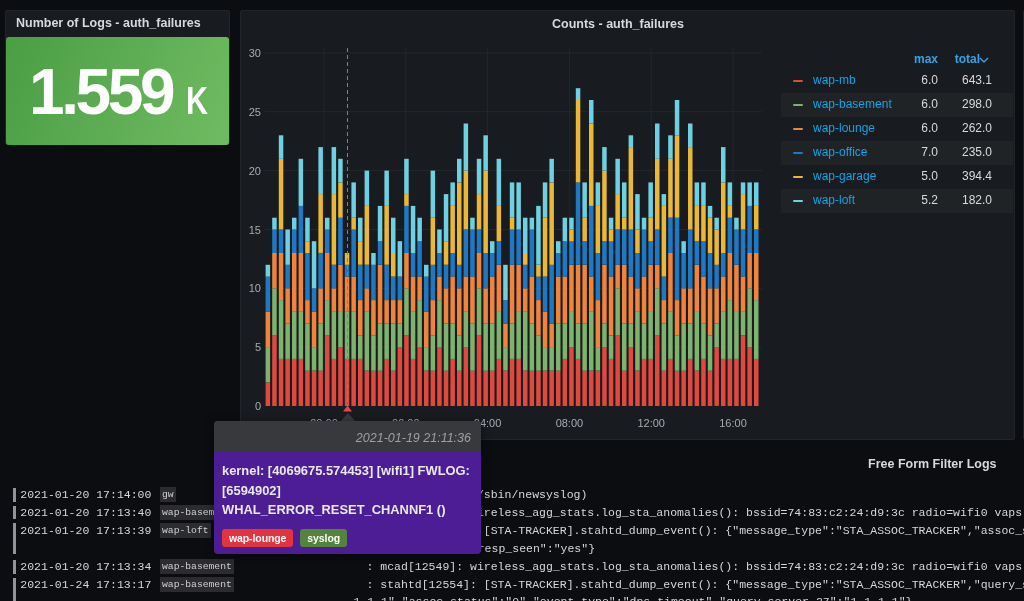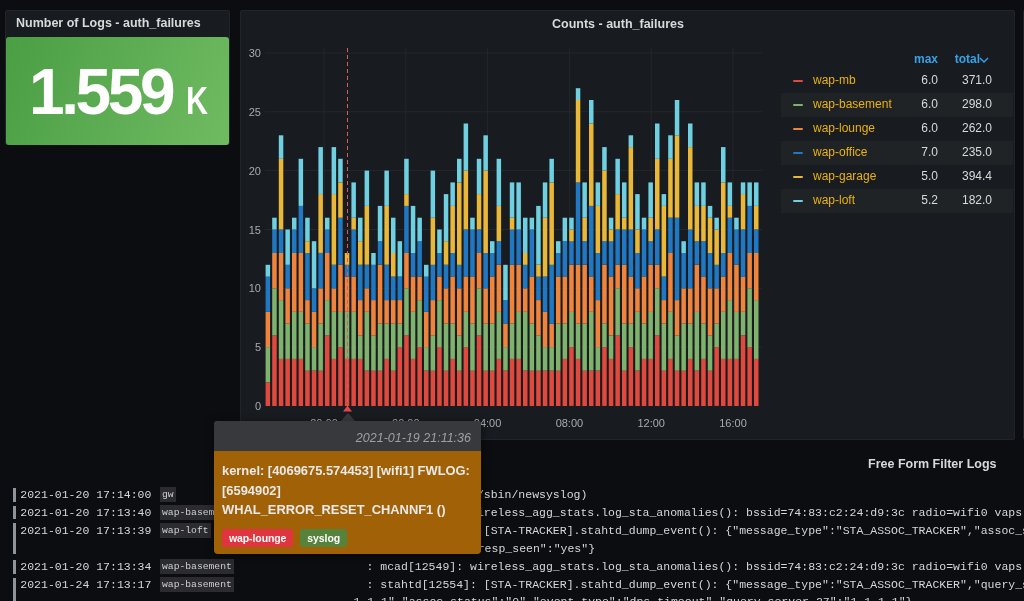--- a/index.html
+++ b/index.html
@@ -3,21 +3,21 @@
 <style>
 * { margin:0; padding:0; box-sizing:border-box; }
 body { width:1024px; height:601px; background:#0c0d10; overflow:hidden;
   font-family:"Liberation Sans", sans-serif; }
 .abs { position:absolute; }
 .panel { position:absolute; background:#181b1f; border:1px solid #212429; border-radius:2px; }
 .ptitle { color:#d8d9da; font-size:12.5px; font-weight:bold; }
 .statn { color:#fff; font-weight:bold; line-height:1; }
 .axis { fill:#a7abb0; font-size:11px; font-family:"Liberation Sans",sans-serif; }
 .lhead { color:#36a2e8; font-size:12px; font-weight:bold; }
-.lname { color:#eab308; font-size:12px; }
+.lname { color:#0ea5e9; font-size:12px; }
 .lval { color:#d8d9da; font-size:12px; text-align:right; }
 .logtxt { color:#d5d6d8; font-size:11.5px; font-family:"Liberation Mono",monospace; white-space:pre; }
 .chip { background:#2b2b30; color:#ced0d3; font-size:9.7px; font-family:"Liberation Mono",monospace;
   padding:1.5px 2px; border-radius:0; line-height:11.3px; }
 .tag { display:inline-block; color:#fff; font-size:10.5px; font-weight:bold; padding:2.5px 7px;
   border-radius:3px; line-height:13px; letter-spacing:-0.1px; }
 </style></head>
 <body>
 
 <div class="panel" style="left:5px;top:10px;width:225px;height:135px"></div>
@@ -483,21 +483,21 @@
 <text x="733.0" y="427" text-anchor="middle" class="axis">16:00</text>
   </svg>
 <div class="abs lhead" style="left:896px;top:51.5px;width:42px;text-align:right">max</div>
 <div class="abs lhead" style="left:930px;top:51.5px;width:50px;text-align:right">total</div>
 <svg class="abs" style="left:978px;top:55px" width="12" height="10">
     <path d="M2 3 L6 7 L10 3" stroke="#36a2e8" stroke-width="1.4" fill="none"></path>
   </svg>
 <div class="abs" style="left:792.5px;top:79.5px;width:10.5px;height:2px;border-radius:1px;background:#e0493e"></div>
 <div class="abs lname" style="left:813px;top:73.0px">wap-mb</div>
 <div class="abs lval" style="left:896px;top:73.0px;width:42px">6.0</div>
-<div class="abs lval" style="left:930px;top:73.0px;width:62px">371.0</div>
+<div class="abs lval" style="left:930px;top:73.0px;width:62px">643.1</div>
 <div class="abs" style="left:781px;top:92.5px;width:232px;height:24px;background:rgba(255,255,255,0.035)"></div>
 <div class="abs" style="left:792.5px;top:103.5px;width:10.5px;height:2px;border-radius:1px;background:#7eb26d"></div>
 <div class="abs lname" style="left:813px;top:97.0px">wap-basement</div>
 <div class="abs lval" style="left:896px;top:97.0px;width:42px">6.0</div>
 <div class="abs lval" style="left:930px;top:97.0px;width:62px">298.0</div>
 <div class="abs" style="left:792.5px;top:127.5px;width:10.5px;height:2px;border-radius:1px;background:#ef843c"></div>
 <div class="abs lname" style="left:813px;top:121.0px">wap-lounge</div>
 <div class="abs lval" style="left:896px;top:121.0px;width:42px">6.0</div>
 <div class="abs lval" style="left:930px;top:121.0px;width:62px">262.0</div>
 <div class="abs" style="left:781px;top:140.5px;width:232px;height:24px;background:rgba(255,255,255,0.035)"></div>
@@ -535,20 +535,20 @@
 <div class="abs logtxt" style="left:353.5px;top:542px">tauth_delta":"0","resp_seen":"yes"}</div>
 <div class="abs logtxt" style="left:20.3px;top:560.0px">2021-01-20 17:13:34</div>
 <div class="abs chip" style="left:160px;top:559.4px">wap-basement</div>
 <div class="abs logtxt" style="left:366.5px;top:560.0px">: mcad[12549]: wireless_agg_stats.log_sta_anomalies(): bssid=74:83:c2:24:d9:3c radio=wifi0 vaps</div>
 <div class="abs logtxt" style="left:20.3px;top:578.0px">2021-01-24 17:13:17</div>
 <div class="abs chip" style="left:160px;top:577.4px">wap-basement</div>
 <div class="abs logtxt" style="left:366.5px;top:578.0px">: stahtd[12554]: [STA-TRACKER].stahtd_dump_event(): {"message_type":"STA_ASSOC_TRACKER","query_s</div>
 <div class="abs logtxt" style="left:353.5px;top:594.5px">1.1.1","assoc_status":"0","event_type":"dns_timeout","query_server_27":"1.1.1.1"}</div>
 
 <div class="abs" style="left:339.5px;top:412.5px;width:0;height:0;border-left:8px solid transparent;border-right:8px solid transparent;border-bottom:9px solid #38393d"></div>
-<div class="abs" style="left:214px;top:421px;width:267px;height:132.5px;background:#a16207;border-radius:4px;box-shadow:0 2px 8px rgba(0,0,0,0.5)">
+<div class="abs" style="left:214px;top:421px;width:267px;height:132.5px;background:#4c1d95;border-radius:4px;box-shadow:0 2px 8px rgba(0,0,0,0.5)">
   <div style="background:#38393d;border-radius:4px 4px 0 0;height:29.5px;padding:7px 10px 0 10px;text-align:right">
     <span style="color:#9e9fa3;font-size:12.5px;font-style:italic">2021-01-19 21:11:36</span>
   </div>
   <div style="padding:10.5px 8px 0 8px;color:#e8e9ea;font-size:12.9px;font-weight:bold;line-height:19.5px;white-space:nowrap">
     kernel: [4069675.574453] [wifi1] FWLOG:<br>[6594902]<br>WHAL_ERROR_RESET_CHANNF1 ()
   </div>
   <div style="padding:8px 8px 0 8px"><span class="tag" style="background:#e0343e">wap-lounge</span><span class="tag" style="background:#56833c;margin-left:7px">syslog</span></div>
 </div>
 </body></html>

